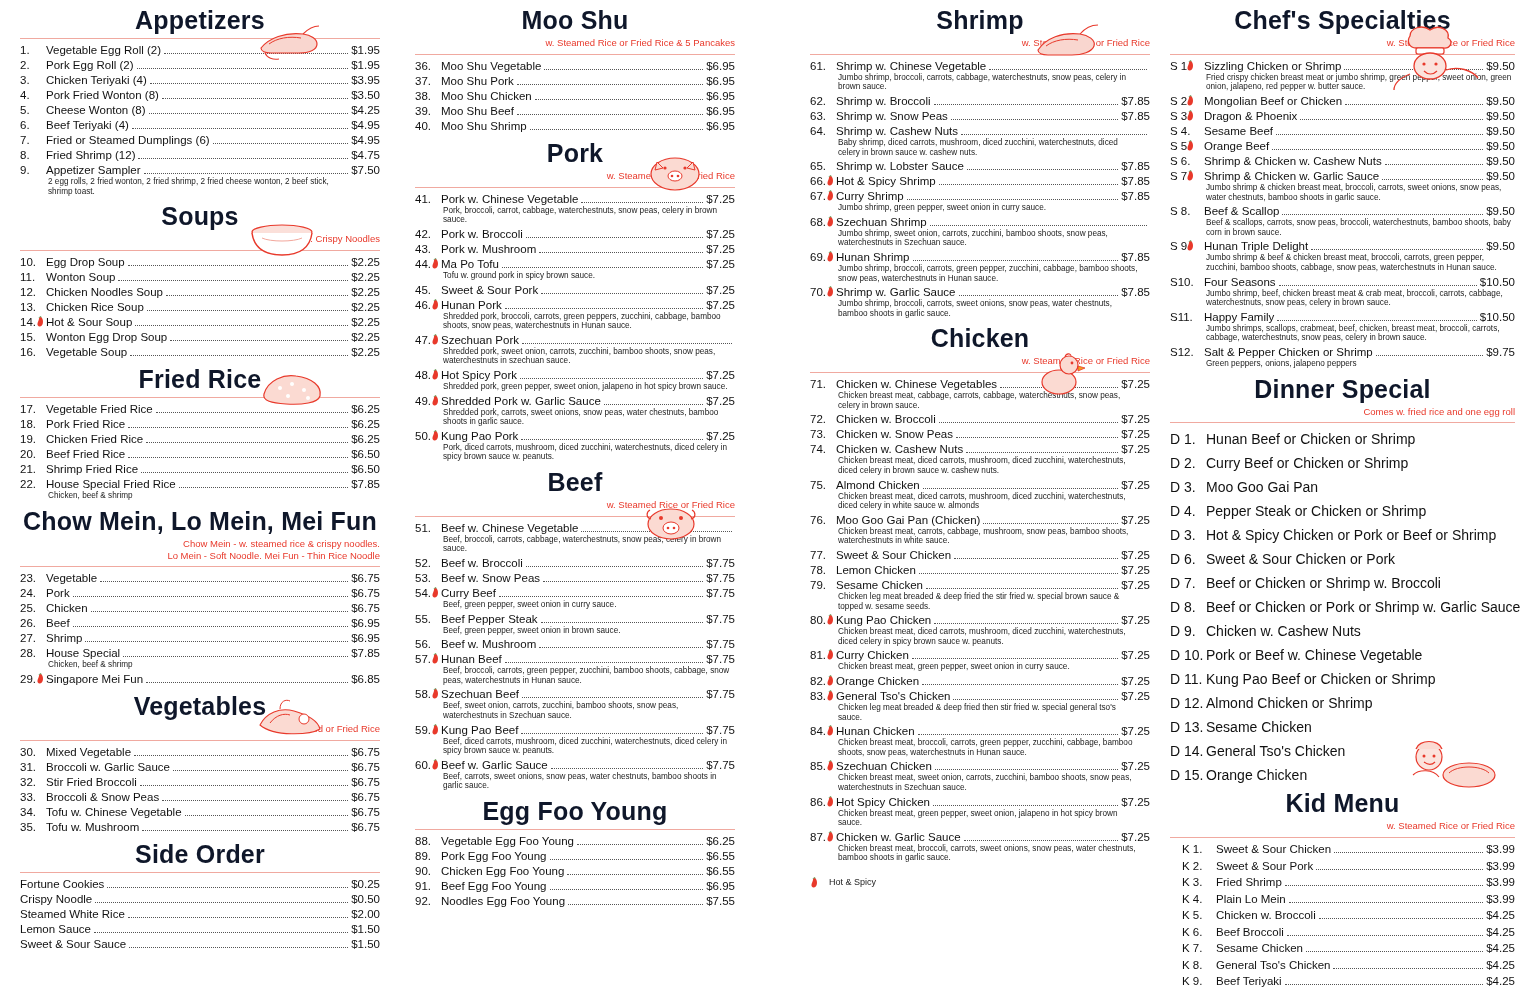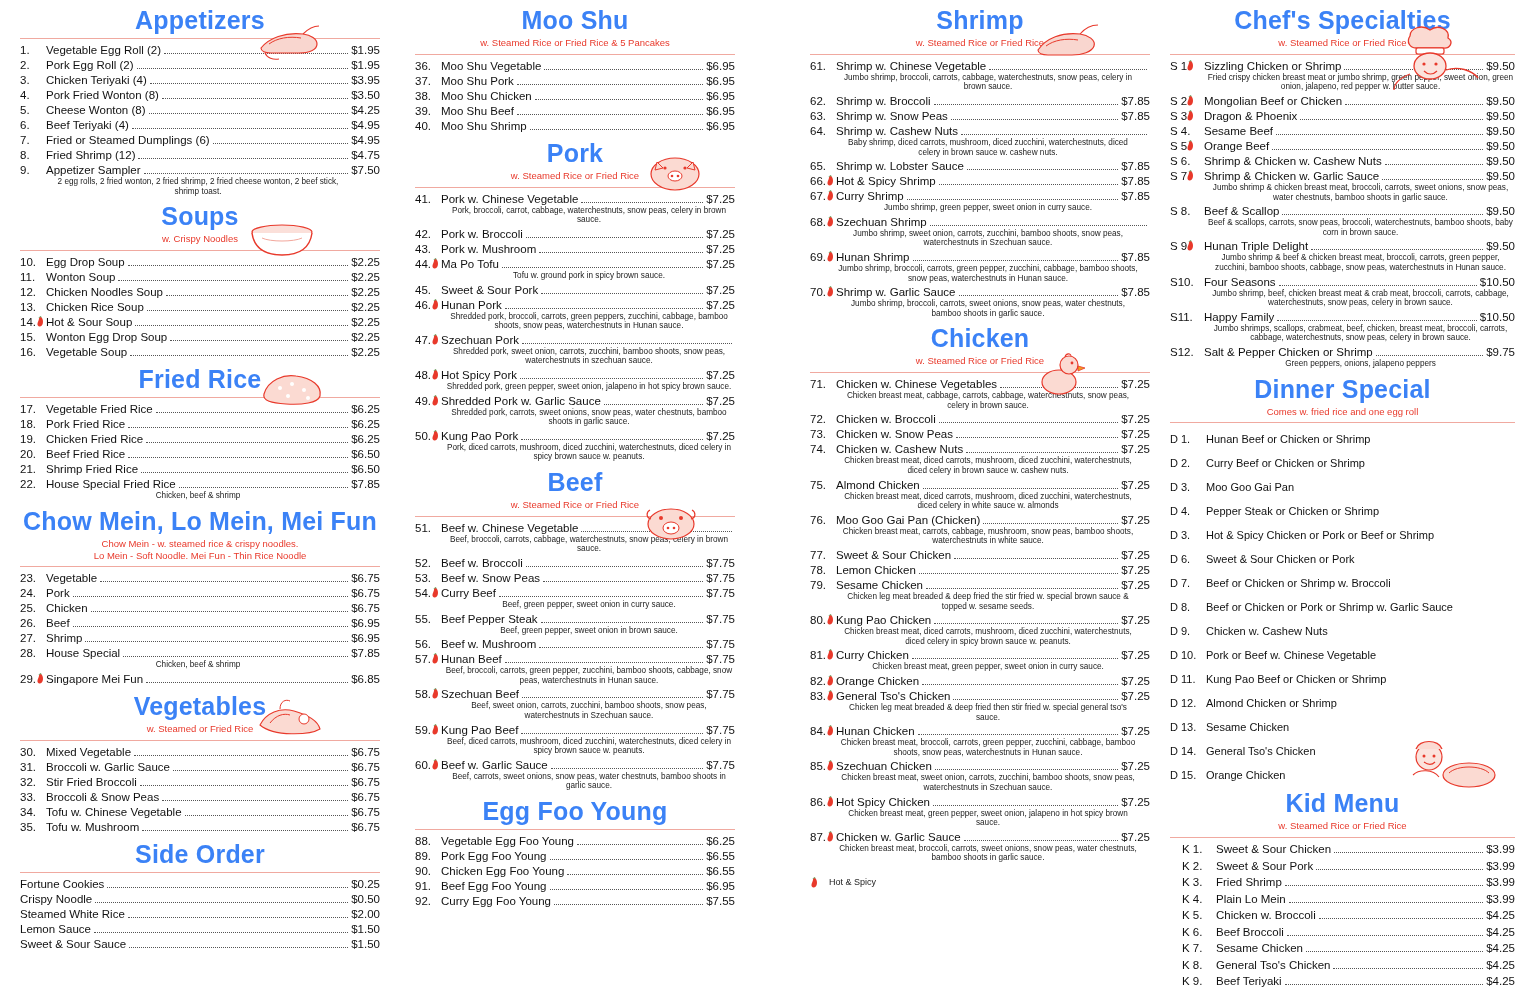--- a/index.html
+++ b/index.html
@@ -13,57 +13,57 @@
   }
   .page{position:relative;width:1530px;height:990px;}
   .col{position:absolute;top:0;}
   #col1{left:20px;width:360px;}
   #col2{left:415px;width:320px;}
   #col3{left:810px;width:340px;}
   #col4{left:1170px;width:345px;}
 
   h2.section{
     text-align:center;
-    color:#3b82f6;
+    color:#0f172a;
     font-size:25px;
     font-weight:bold;
     margin:6px 0 2px 0;
     letter-spacing:.2px;
   }
   .sub{
-    text-align:center;
+    text-align:right;
     color:#e8392b;
     font-size:9.5px;
     margin:0 0 5px 0;
     line-height:1.25;
   }
   .rule{height:1px;background:#f0a9a0;margin:3px 0 4px 0;}
 
   ul.items{list-style:none;margin:0;padding:0;}
   ul.items li{position:relative;margin:0 0 1px 0;}
   .row{display:flex;align-items:baseline;font-size:11.5px;line-height:14px;}
   .num{width:26px;flex:0 0 26px;color:#111;}
   .nm{white-space:nowrap;}
   .dots{flex:1 1 auto;border-bottom:1.3px dotted #555;margin:0 3px 3px 3px;min-width:6px;}
   .pr{white-space:nowrap;}
-  .desc{font-size:8.2px;line-height:9.6px;color:#222;margin:0 0 2px 28px;max-width:300px;text-align:center;}
+  .desc{font-size:8.2px;line-height:9.6px;color:#222;margin:0 0 2px 28px;max-width:300px;}
   .desc.wide{max-width:315px;}
 
   
   .spicy{position:absolute;left:16px;top:1px;width:8px;height:11px;}
   .spicy svg{display:block;}
 
   
   .deco{position:absolute;}
 
   
   .sp-row{display:flex;align-items:baseline;font-size:11.5px;line-height:14px;}
   .sp-code{width:34px;flex:0 0 34px;}
   
-  .d-row{display:flex;align-items:baseline;font-size:11px;line-height:16px;margin-top:8px;}
+  .d-row{display:flex;align-items:baseline;font-size:14px;line-height:16px;margin-top:8px;}
   .d-code{width:36px;flex:0 0 36px;}
   .k-row{display:flex;align-items:baseline;font-size:11.5px;line-height:15.5px;}
   .k-code{width:34px;flex:0 0 34px;margin-left:12px;}
 
   .badge{
     position:absolute;
     right:-8px;top:0px;
     width:118px;height:118px;border-radius:50%;
     background:#e8392b;color:#fff;
     display:flex;align-items:center;justify-content:center;
@@ -783,21 +783,21 @@
           <div class="row">
             <span class="num">91.</span>
             <span class="nm">Beef Egg Foo Young</span>
             <span class="dots"></span>
             <span class="pr">$6.95</span>
           </div>
         </li>
         <li>
           <div class="row">
             <span class="num">92.</span>
-            <span class="nm">Curry Egg Foo Young</span>
+            <span class="nm">Noodles Egg Foo Young</span>
             <span class="dots"></span>
             <span class="pr">$7.55</span>
           </div>
         </li>
       </ul>
   </div>
 
   <div class="col" id="col3">
     <h2 class="section">Shrimp</h2>
     <div class="sub">w. Steamed Rice or Fried Rice</div>

